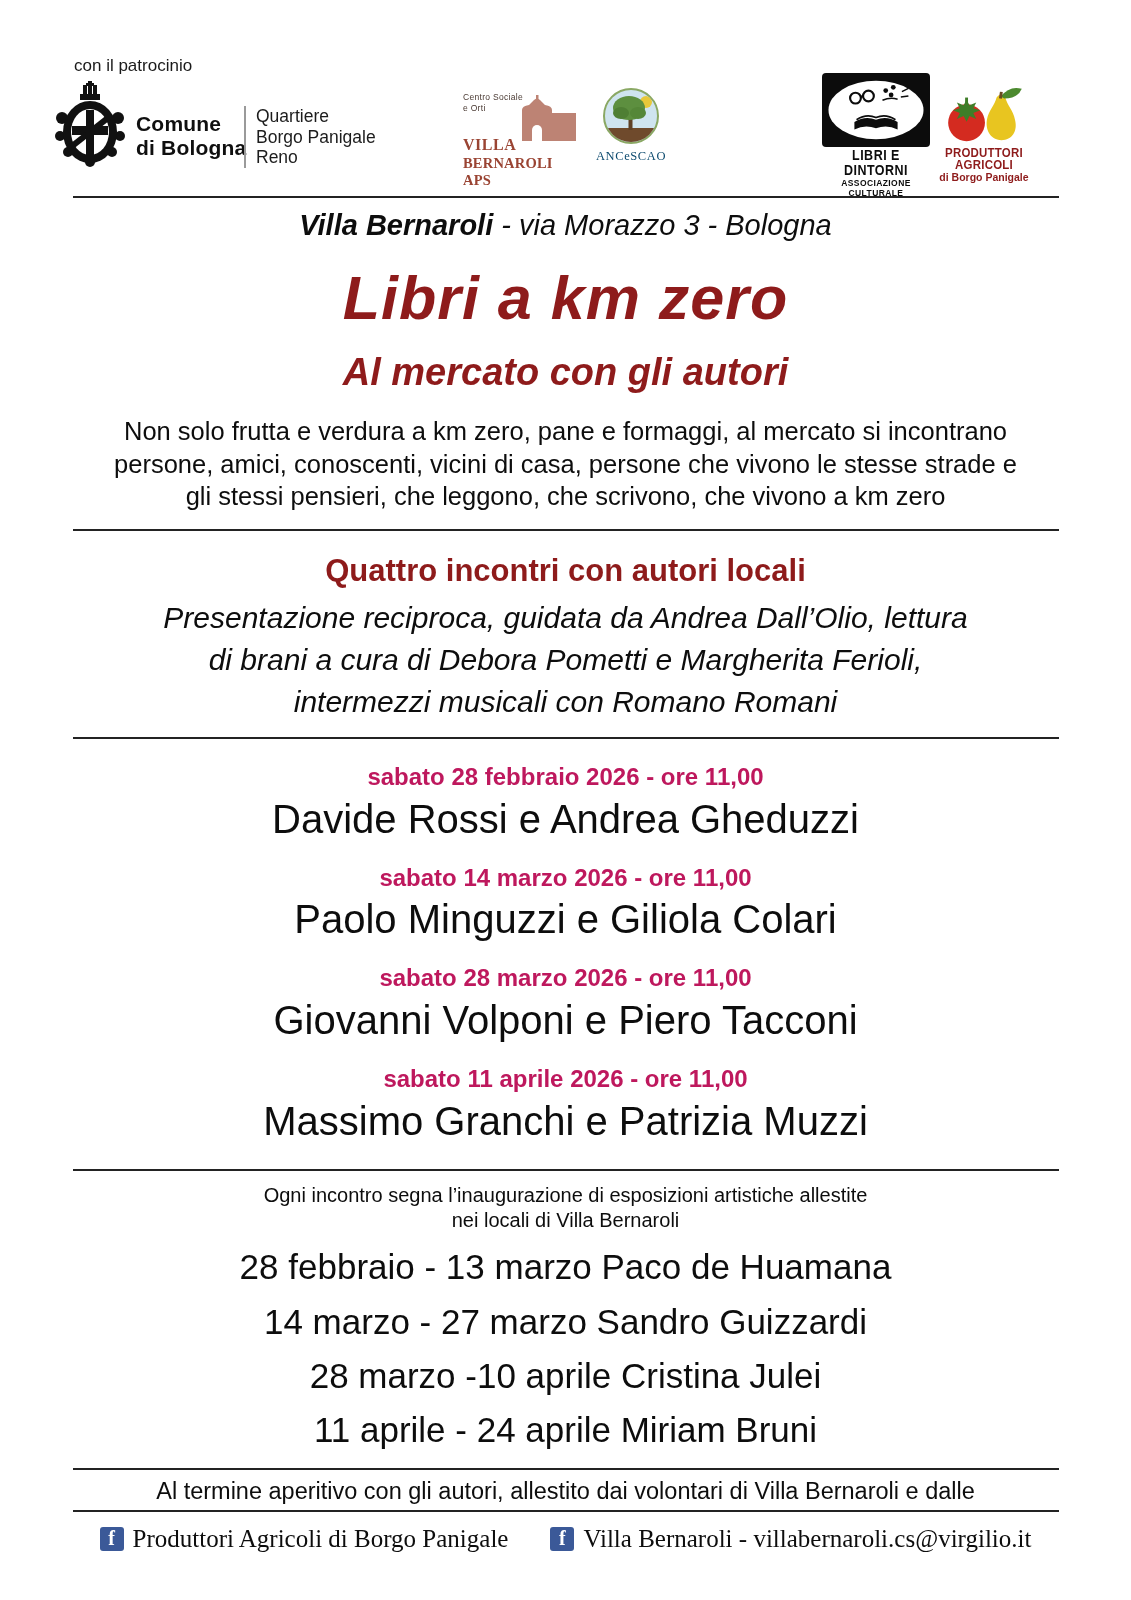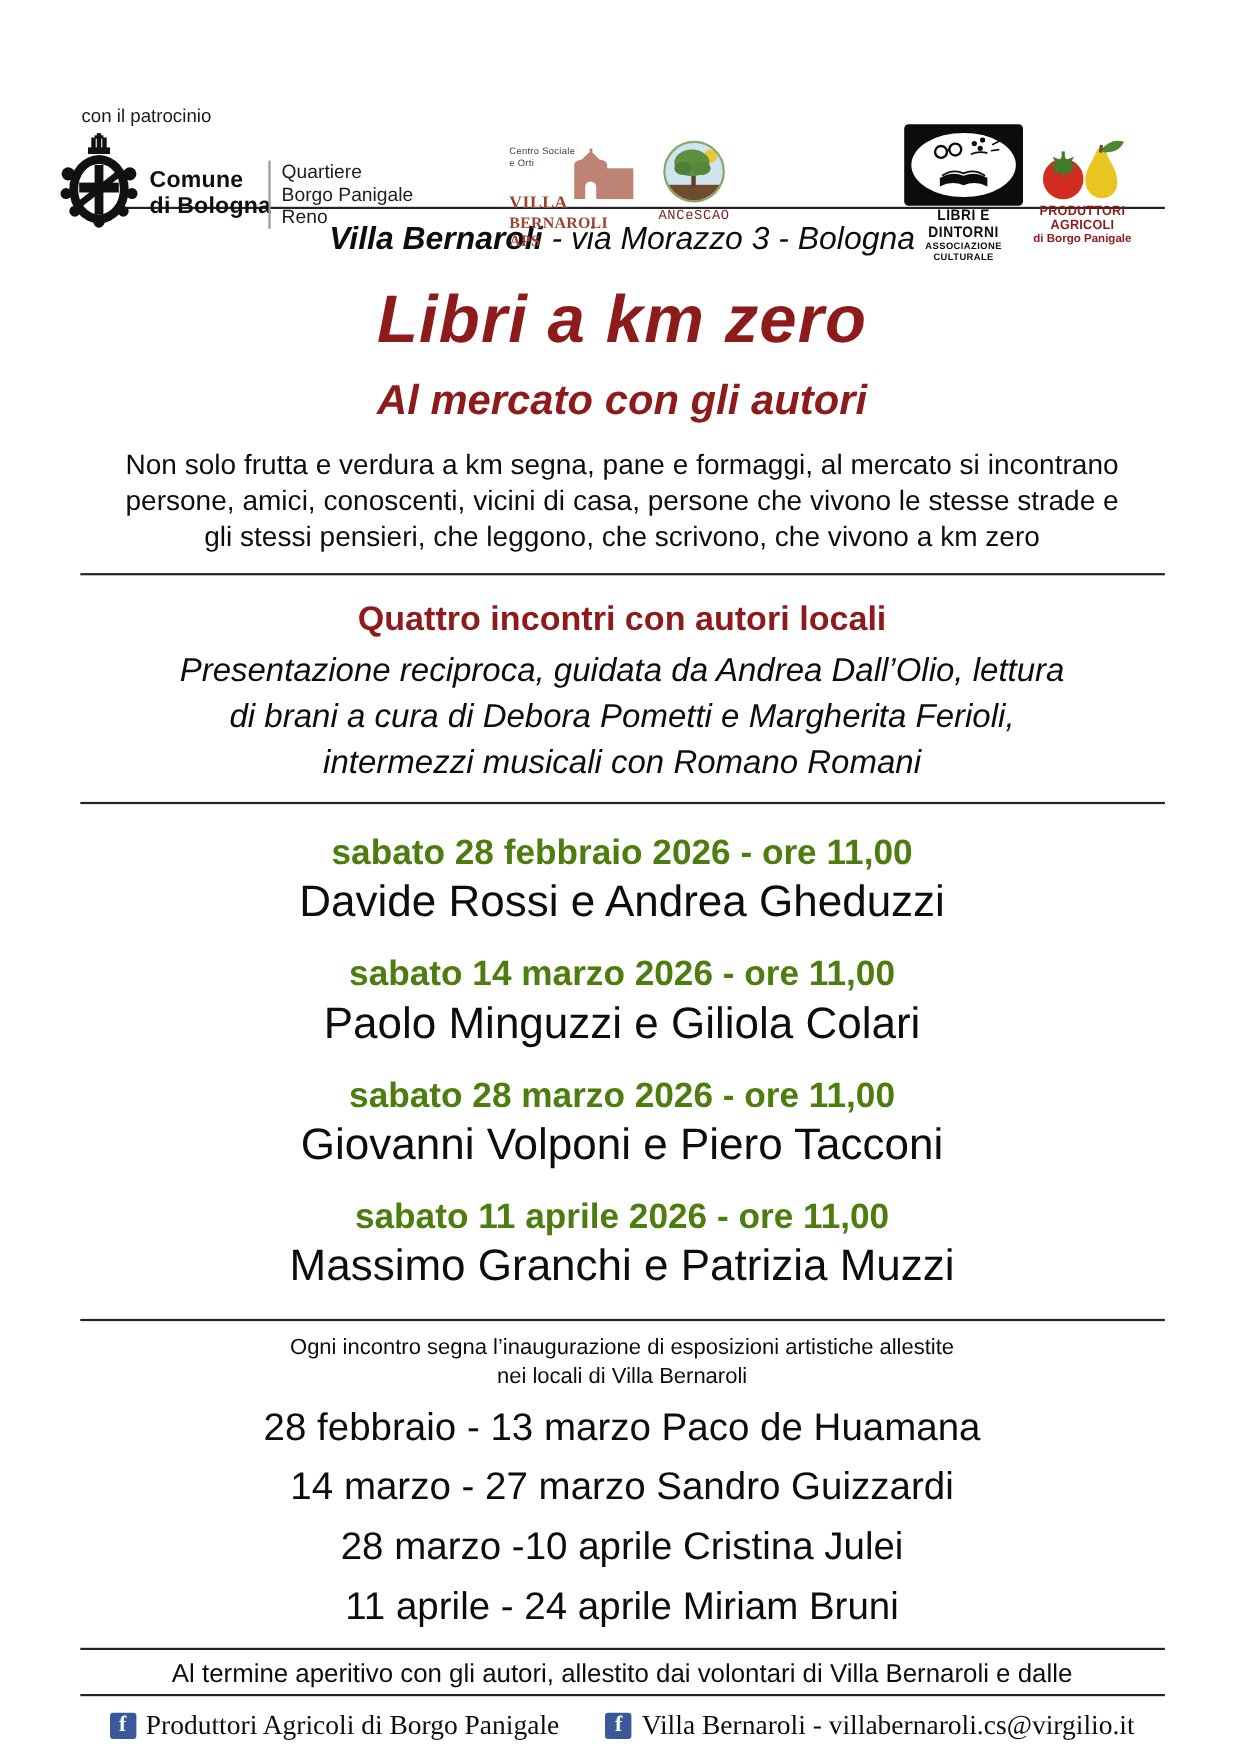--- a/index.html
+++ b/index.html
@@ -5,36 +5,36 @@
   html,body{margin:0;padding:0;background:#ffffff;}
   .page{
     position:relative;
     width:1131px;height:1600px;
     background:#ffffff;
     font-family:"Liberation Sans", sans-serif;
     color:#111;
     overflow:hidden;
   }
   
-  .header{position:relative;height:148px;margin-top:40px;}
+  .header{position:relative;height:196px;}
   .patronage{position:absolute;left:74px;top:56px;font-size:17px;color:#1a1a1a;}
   .crest{position:absolute;left:50px;top:80px;width:80px;height:88px;}
   .comune-name{position:absolute;left:136px;top:112px;font-size:21px;font-weight:bold;line-height:1.12;color:#0f0f0f;letter-spacing:.2px;}
   .hdr-divider{position:absolute;left:244px;top:106px;width:2px;height:62px;background:#9a9a9a;}
   .quartiere{position:absolute;left:256px;top:106px;font-size:17.5px;line-height:1.18;color:#1c1c1c;}
   
   .villa-logo{position:absolute;left:460px;top:92px;width:116px;height:84px;}
   .villa-small{position:absolute;left:3px;top:0;font-size:8.5px;line-height:1.25;color:#4a3a33;letter-spacing:.3px;}
   .villa-building{position:absolute;right:0;top:2px;width:72px;height:52px;}
   .villa-name1{position:absolute;left:3px;top:44px;font-family:"Liberation Serif",serif;font-weight:bold;font-size:16px;color:var(--villa-text,#9a4433);letter-spacing:.5px;}
   .villa-name2{position:absolute;left:3px;top:63px;font-family:"Liberation Serif",serif;font-weight:bold;font-size:14.5px;color:var(--villa-text,#9a4433);letter-spacing:.2px;}
   
   .ancescao{position:absolute;left:588px;top:86px;width:86px;height:90px;text-align:center;}
   .ancescao svg{width:60px;height:60px;display:block;margin:0 auto;}
-  .ancescao-label{margin-top:3px;font-size:12.5px;letter-spacing:.6px;color:#7f1d1d;font-family:Liberation Mono, monospace;}
+  .ancescao-label{margin-top:3px;font-size:12.5px;letter-spacing:.6px;color:#0c4a6e;font-family:Liberation Serif, serif;}
   
   .libri{position:absolute;left:822px;top:73px;width:108px;text-align:center;}
   .libri-box{width:108px;height:74px;background:#0c0c0c;border-radius:4px;}
   .libri-box svg{width:108px;height:74px;display:block;}
   .libri-line1{margin-top:2px;font-size:12.5px;font-weight:bold;letter-spacing:.5px;color:#0c0c0c;transform:scaleY(1.1);}
   .libri-line2{margin-top:1px;font-size:8.5px;font-weight:bold;letter-spacing:.4px;color:#0c0c0c;}
   
   .produttori{position:absolute;left:930px;top:84px;width:108px;text-align:center;}
   .produttori svg{width:92px;height:62px;display:block;margin:0 auto;}
   .prod-line1{margin-top:1px;font-size:11.5px;font-weight:bold;color:var(--accent-red,#8e1b1b);letter-spacing:.2px;transform:scaleY(1.05);}
@@ -44,21 +44,21 @@
   
   .venue{margin-top:11px;text-align:center;font-size:29px;font-style:italic;color:#0d0d0d;}
   .venue .v-bold{font-weight:bold;}
   .main-title{margin-top:26px;text-align:center;font-size:61px;font-weight:bold;font-style:italic;color:var(--accent-red,#8e1b1b);line-height:1;letter-spacing:1px;}
   .subtitle{margin-top:24px;text-align:center;font-size:38px;font-weight:bold;font-style:italic;color:var(--accent-red,#8e1b1b);line-height:1;}
   .intro{margin-top:24px;text-align:center;font-size:25.5px;line-height:1.28;color:#0d0d0d;}
   .rule-2{margin-top:16px;}
   .meet-heading{margin-top:22px;text-align:center;font-size:31px;font-weight:bold;color:var(--accent-red,#8e1b1b);}
   .meet-desc{margin-top:8px;text-align:center;font-size:30px;font-style:italic;line-height:1.4;color:#0d0d0d;}
   .rule-3{margin-top:14px;}
-  .event-date{margin-top:22px;text-align:center;font-size:32px;font-weight:bold;color:#4d7c0f;line-height:1.2;}
+  .event-date{margin-top:22px;text-align:center;font-size:24px;font-weight:bold;color:#be185d;line-height:1.2;}
   .event:first-child .event-date{margin-top:24px;}
   .event-authors{margin-top:4px;text-align:center;font-size:40px;color:#0d0d0d;line-height:1.15;}
   .rule-4{margin-top:25px;}
   .exh-intro{margin-top:12px;text-align:center;font-size:20px;line-height:1.26;color:#0d0d0d;}
   .exh-item{margin-top:13px;text-align:center;font-size:35px;color:#0d0d0d;line-height:1.18;}
   .rule-5{margin-top:17px;}
   .aperitivo{margin-top:6px;text-align:center;font-size:23.5px;line-height:1.33;color:#0d0d0d;}
   .rule-6{margin-top:3px;}
   
   .footer{margin-top:13px;display:flex;justify-content:center;align-items:center;gap:42px;font-family:"Liberation Serif",serif;font-size:25px;color:#0d0d0d;}
@@ -174,21 +174,21 @@
   </div>
 
   <div class="rule"></div>
 
   <div class="venue"><span class="v-bold">Villa Bernaroli</span><span> - via Morazzo 3 - Bologna</span></div>
 
   <div class="main-title">Libri a km zero</div>
   <div class="subtitle">Al mercato con gli autori</div>
 
   <div class="intro">
-    <div>Non solo frutta e verdura a km segna, pane e formaggi, al mercato si incontrano</div>
+    <div>Non solo frutta e verdura a km zero, pane e formaggi, al mercato si incontrano</div>
     <div>persone, amici, conoscenti, vicini di casa, persone che vivono le stesse strade e</div>
     <div>gli stessi pensieri, che leggono, che scrivono, che vivono a km zero</div>
   </div>
 
   <div class="rule rule-2"></div>
 
   <div class="meet-heading">Quattro incontri con autori locali</div>
   <div class="meet-desc">
     <div>Presentazione reciproca, guidata da Andrea Dall’Olio, lettura</div>
     <div>di brani a cura di Debora Pometti e Margherita Ferioli,</div>

